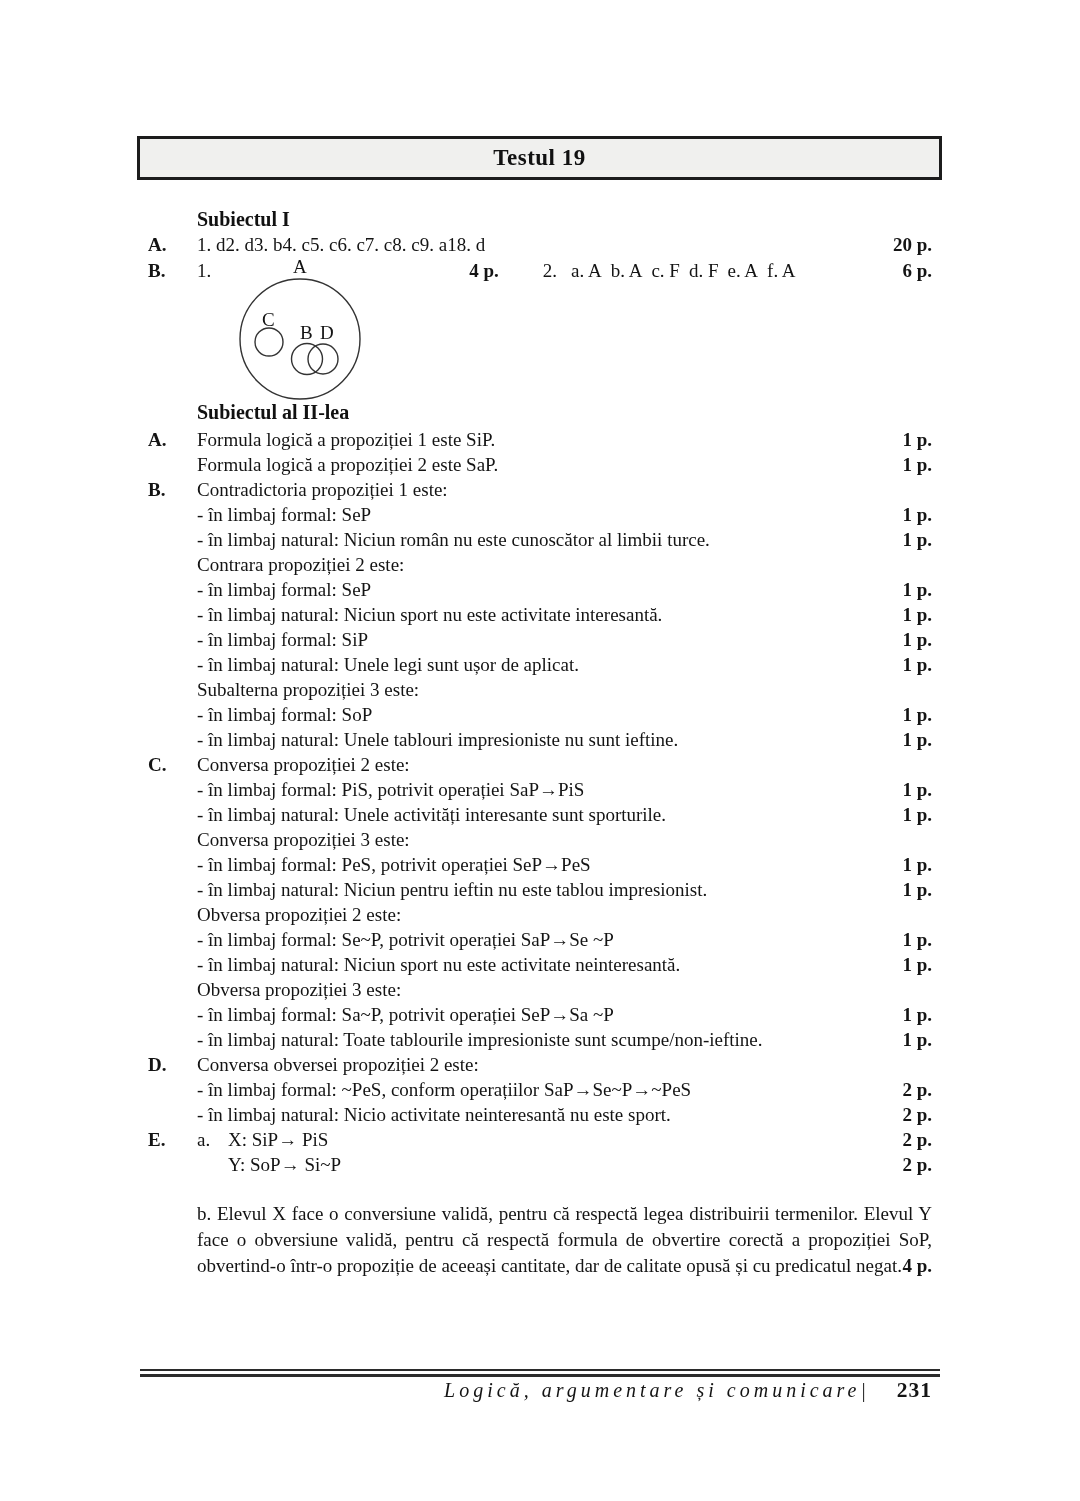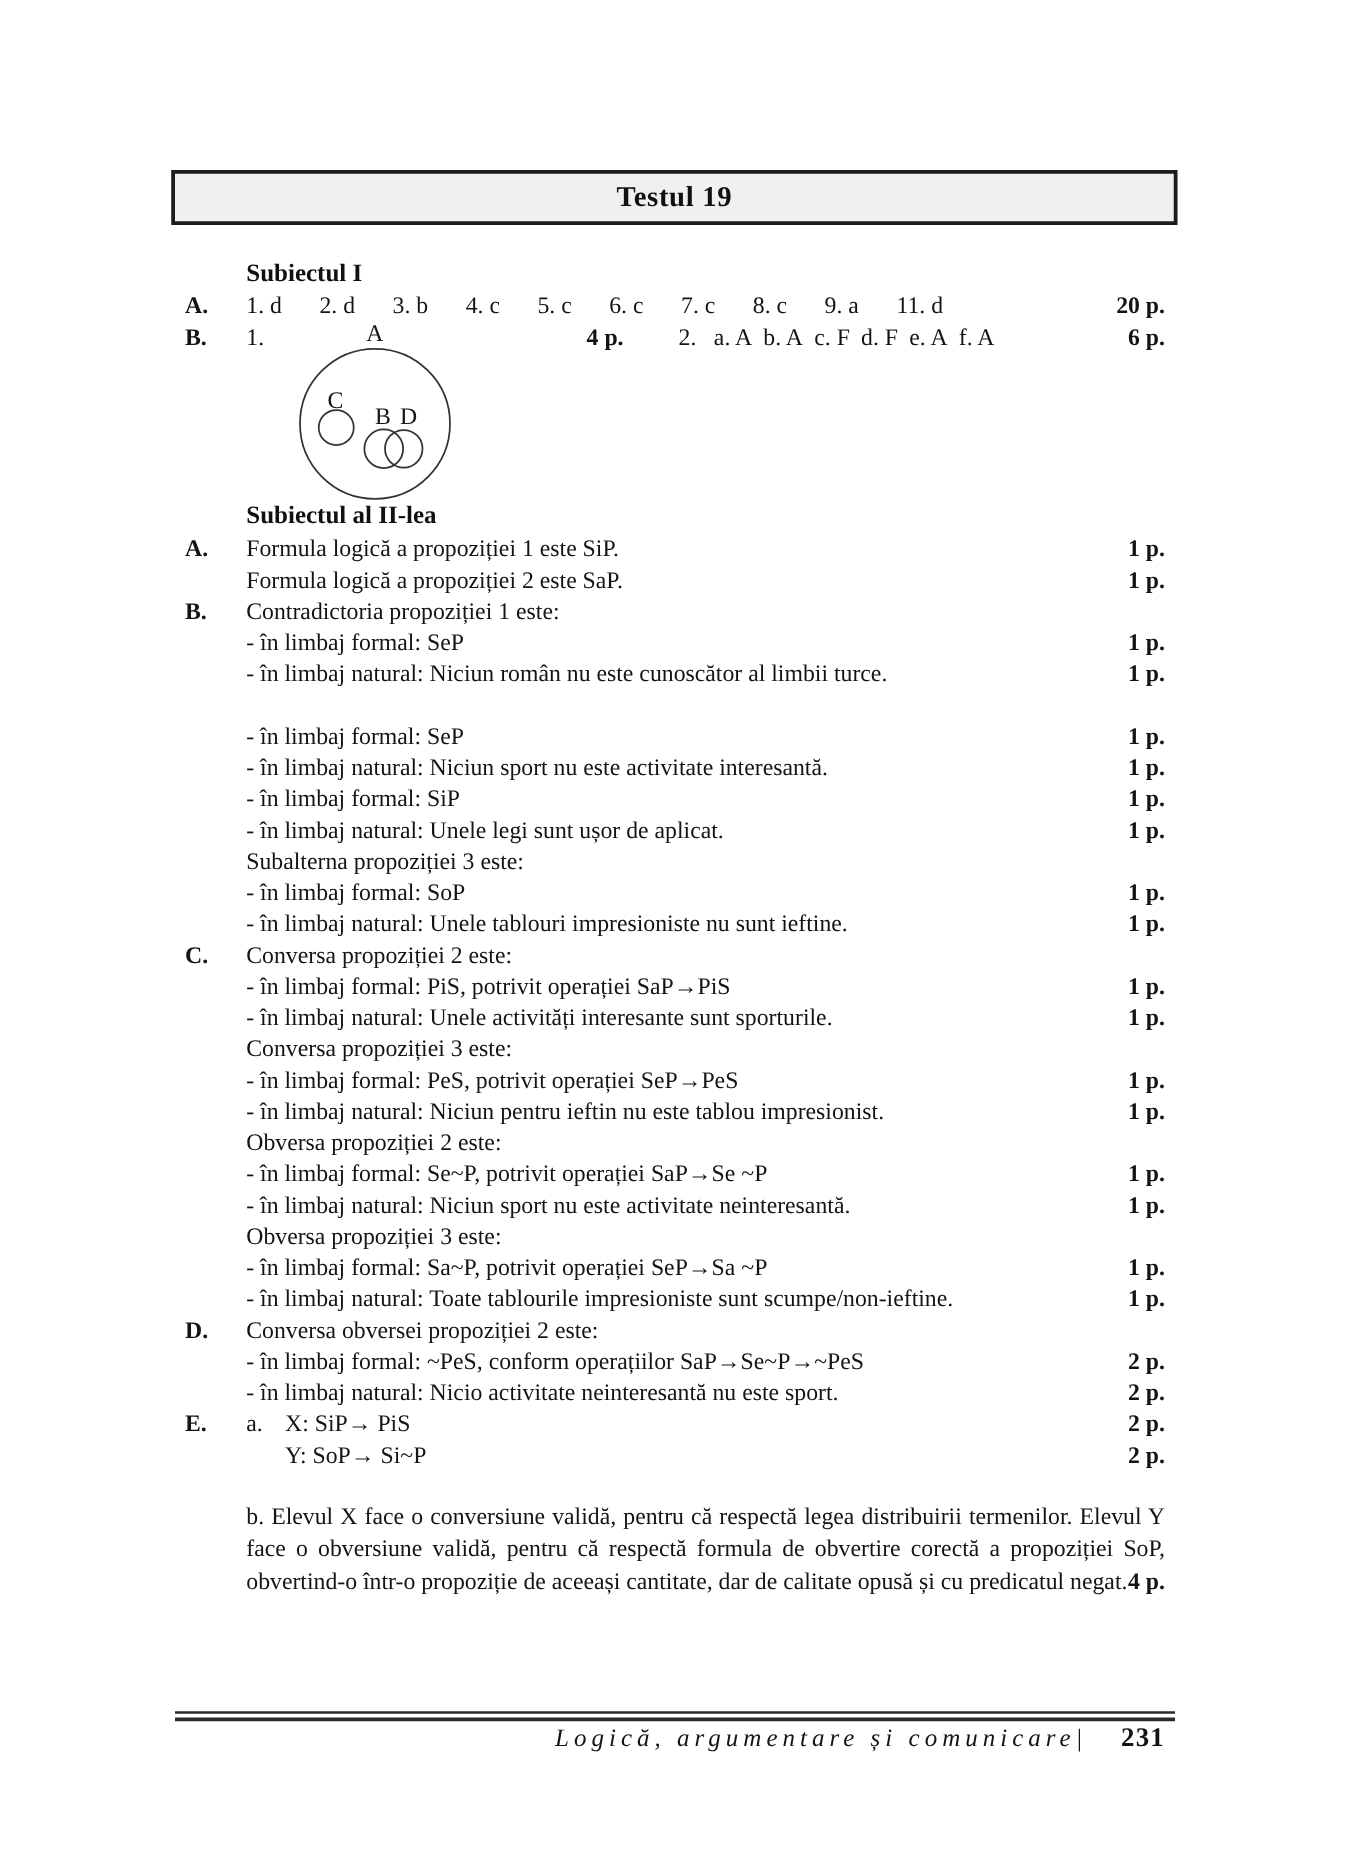--- a/index.html
+++ b/index.html
@@ -31,21 +31,21 @@
   #s1-heading{top:206px;}
   #s2-heading{top:399px;}
   
   .arow{
     position:absolute;left:148px;width:784px;
     display:flex;align-items:baseline;line-height:26px;white-space:nowrap;
   }
   #row-a{top:232px;}
   #row-b{top:258px;}
   .arow .lbl{width:49px;font-weight:bold;flex:none;}
-  .answers{display:flex;gap:30px;}
+  .answers{display:flex;}
   .answers-b{display:flex;gap:9px;margin-left:14px;align-items:flex-end;}
   .pts{margin-left:auto;font-weight:bold;text-align:right;flex:none;}
   .mid-pts{font-weight:bold;margin-left:258px;}
   .item2-num{margin-left:44px;}
   
   #venn{position:absolute;left:230px;top:254px;}
   #venn circle{fill:none;stroke:#333;stroke-width:1.4;}
   #venn text{font-family:"Liberation Serif",serif;font-size:19px;fill:#141414;}
   
   #s2-lines{position:absolute;left:148px;top:427px;width:784px;}
@@ -89,21 +89,21 @@
     <span class="answers">
       <span>1. d</span>
       <span>2. d</span>
       <span>3. b</span>
       <span>4. c</span>
       <span>5. c</span>
       <span>6. c</span>
       <span>7. c</span>
       <span>8. c</span>
       <span>9. a</span>
-      <span>11. d</span>
+      <span>18. d</span>
     </span>
     <span class="pts">20 p.</span>
   </div>
 
   <div class="arow" id="row-b">
     <span class="lbl">B.</span>
     <span>1.</span>
     <span class="mid-pts">4 p.</span>
     <span class="item2-num">2.</span>
     <span class="answers-b">
@@ -157,20 +157,21 @@
     </div>
       <div class="line">
       <span class="lbl"></span>
 
       <span class="txt">- în limbaj natural: Niciun român nu este cunoscător al limbii turce.</span>
       <span class="pts">1 p.</span>
     </div>
       <div class="line">
       <span class="lbl"></span>
 
+      <span class="txt">Contrara propoziției 2 este:</span>
       <span class="pts"></span>
     </div>
       <div class="line">
       <span class="lbl"></span>
 
       <span class="txt">- în limbaj formal: SeP</span>
       <span class="pts">1 p.</span>
     </div>
       <div class="line">
       <span class="lbl"></span>

